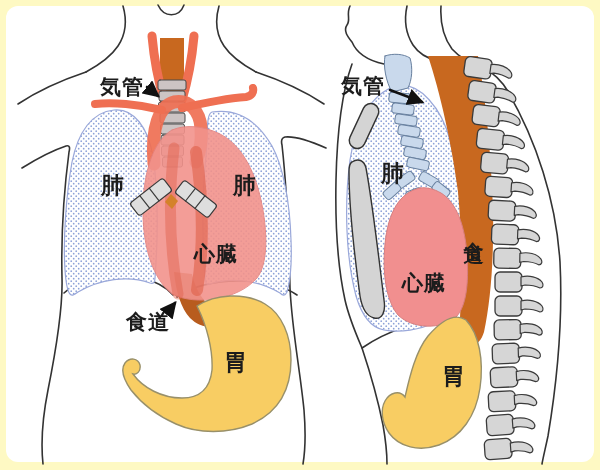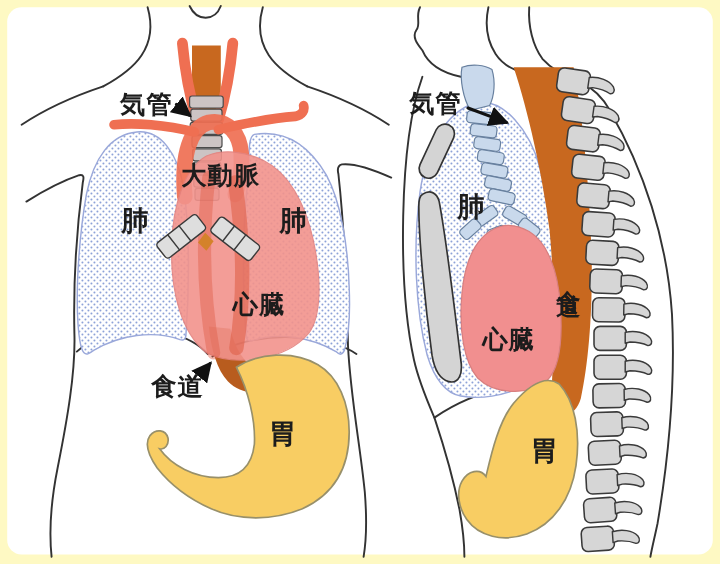--- a/index.html
+++ b/index.html
@@ -201,21 +201,20 @@
         <use href="#vert" transform="translate(484,440) rotate(-4)"></use>
       </g>
 
       <g stroke="#111" stroke-width="2.6" fill="none">
         <path d="M390,90 L422,102" marker-end="url(#ah)"></path>
       </g>
     </g>
   </svg>
 
   <div class="lbl" style="left:100px;top:76px">気管</div>
-  <div class="lbl" style="left:151px;top:135px">大動脈</div>
   <div class="lbl big" style="left:101px;top:173px">肺</div>
   <div class="lbl big" style="left:233px;top:173px">肺</div>
   <div class="lbl" style="left:194px;top:243px">心臓</div>
   <div class="lbl" style="left:126px;top:311px">食道</div>
   <div class="lbl big" style="left:224px;top:350px">胃</div>
 
   <div class="lbl" style="left:341px;top:75px">気管</div>
   <div class="lbl big" style="left:381px;top:161px">肺</div>
   <div class="lbl vert" style="left:463px;top:226px;font-size:20px">食道</div>
   <div class="lbl" style="left:402px;top:272px">心臓</div>

